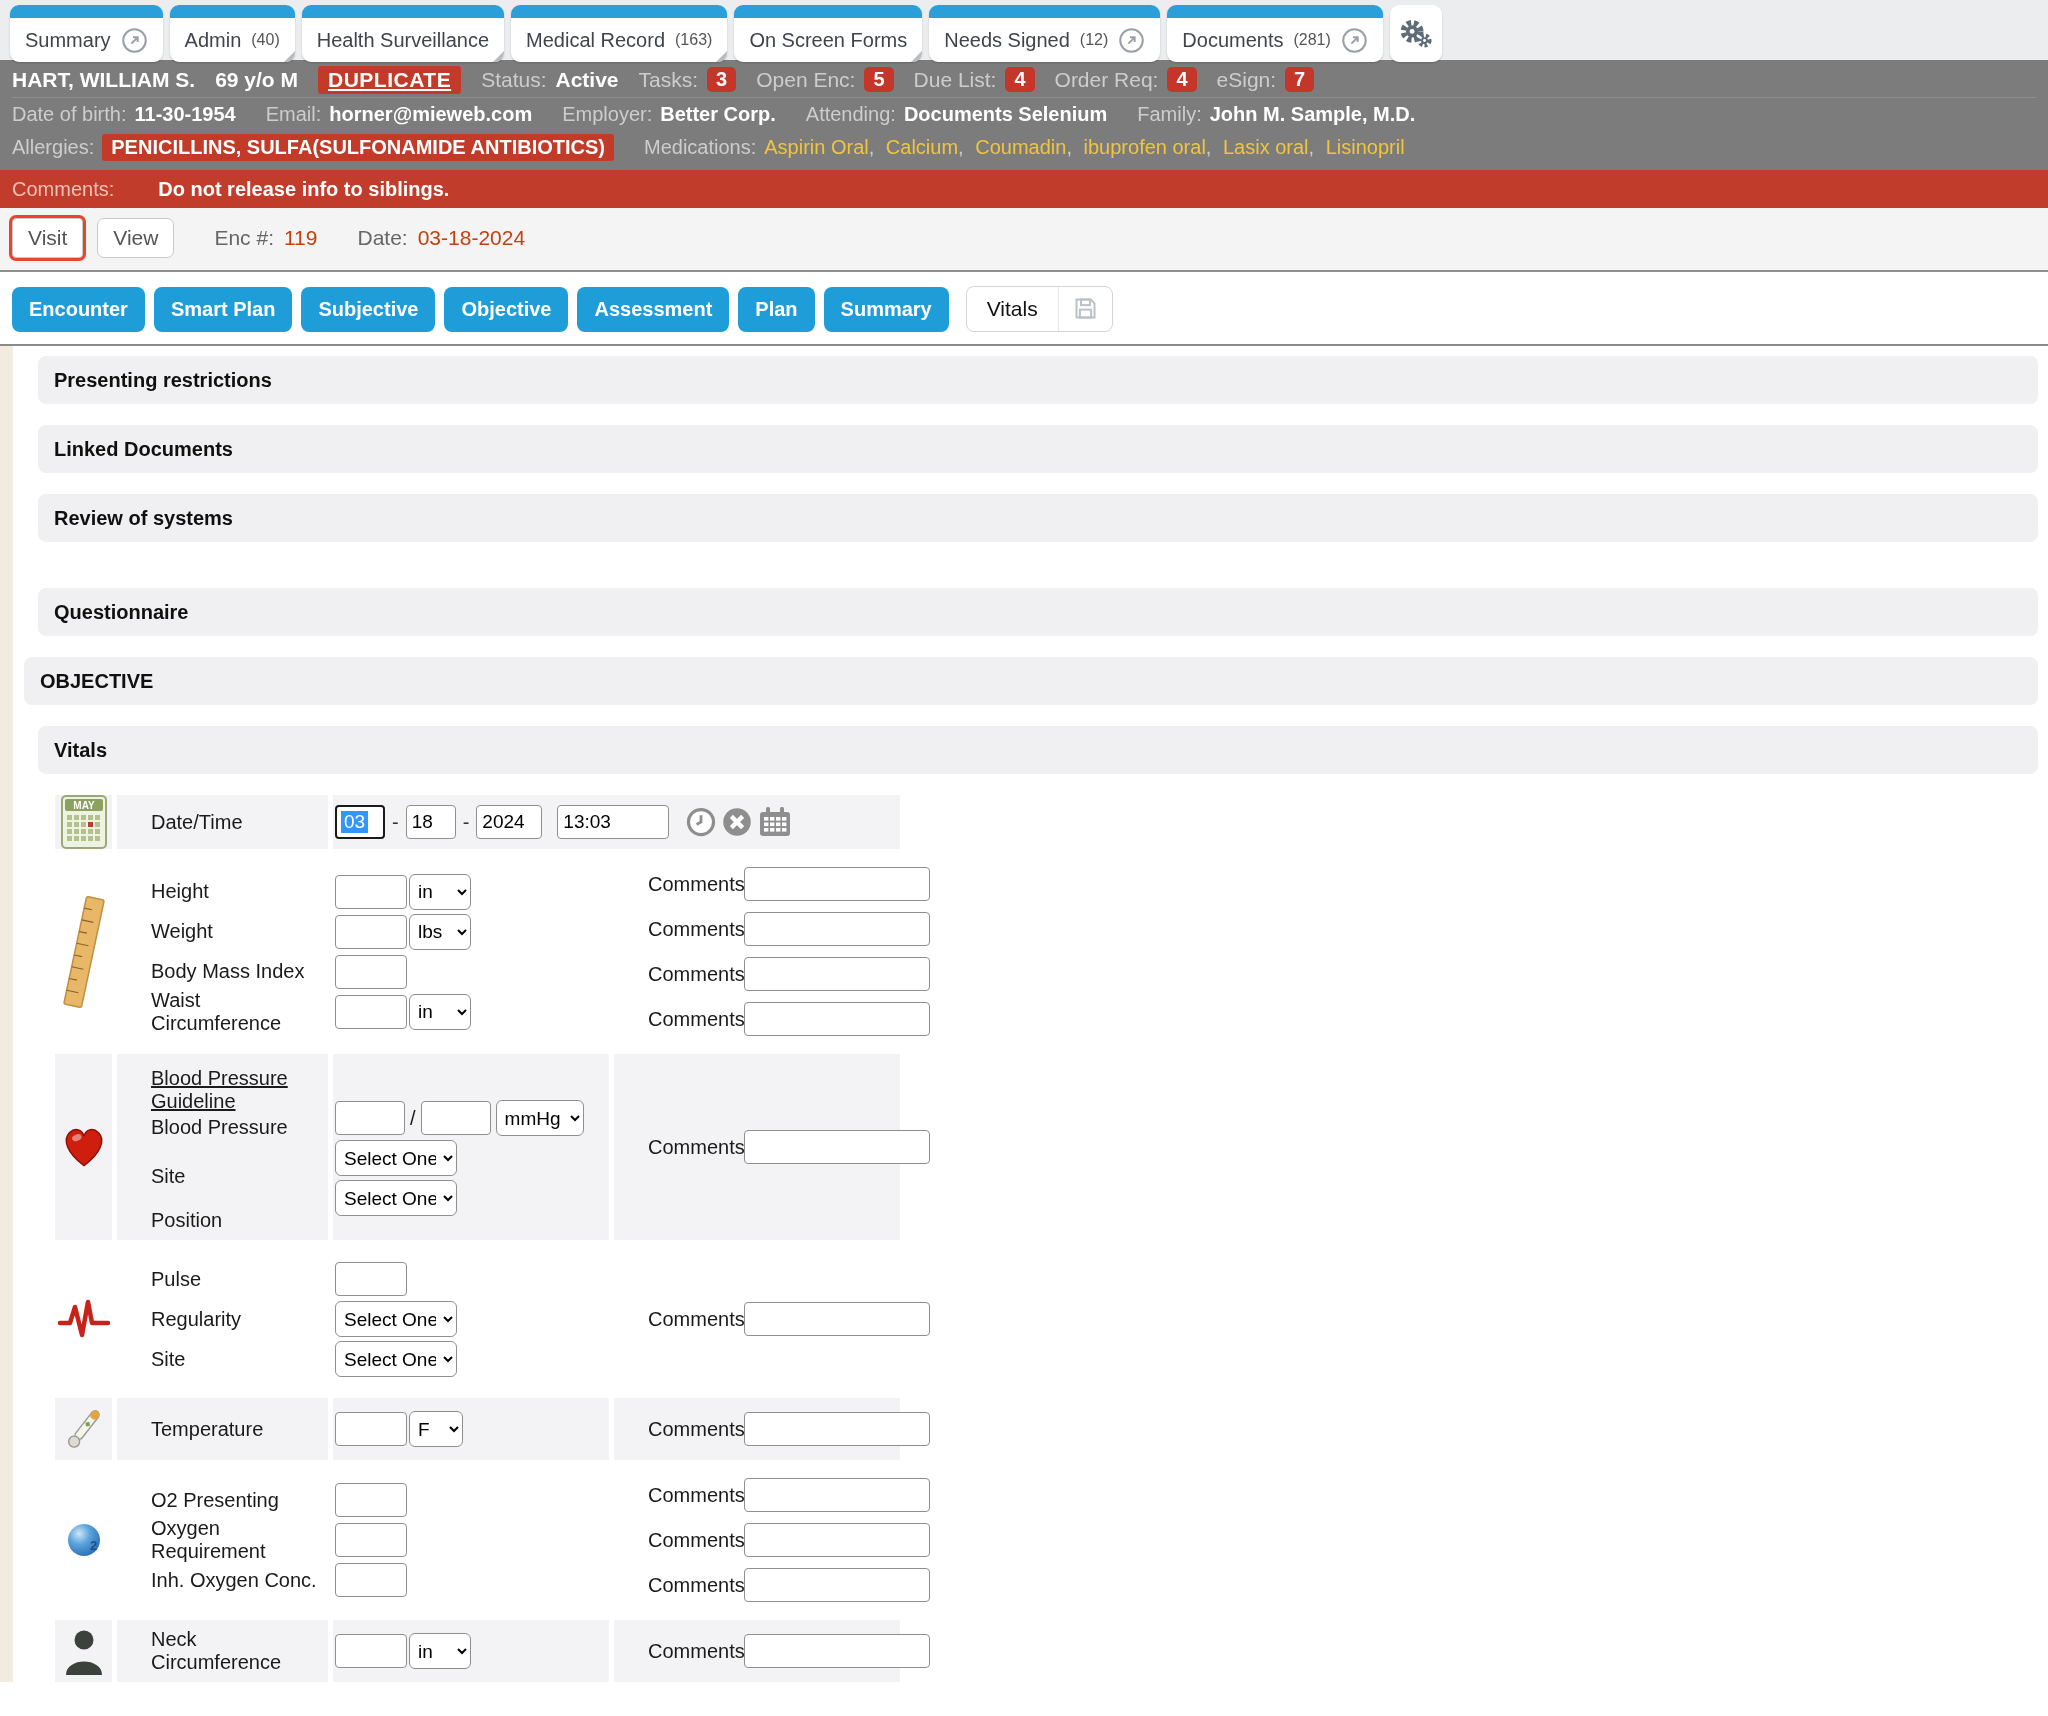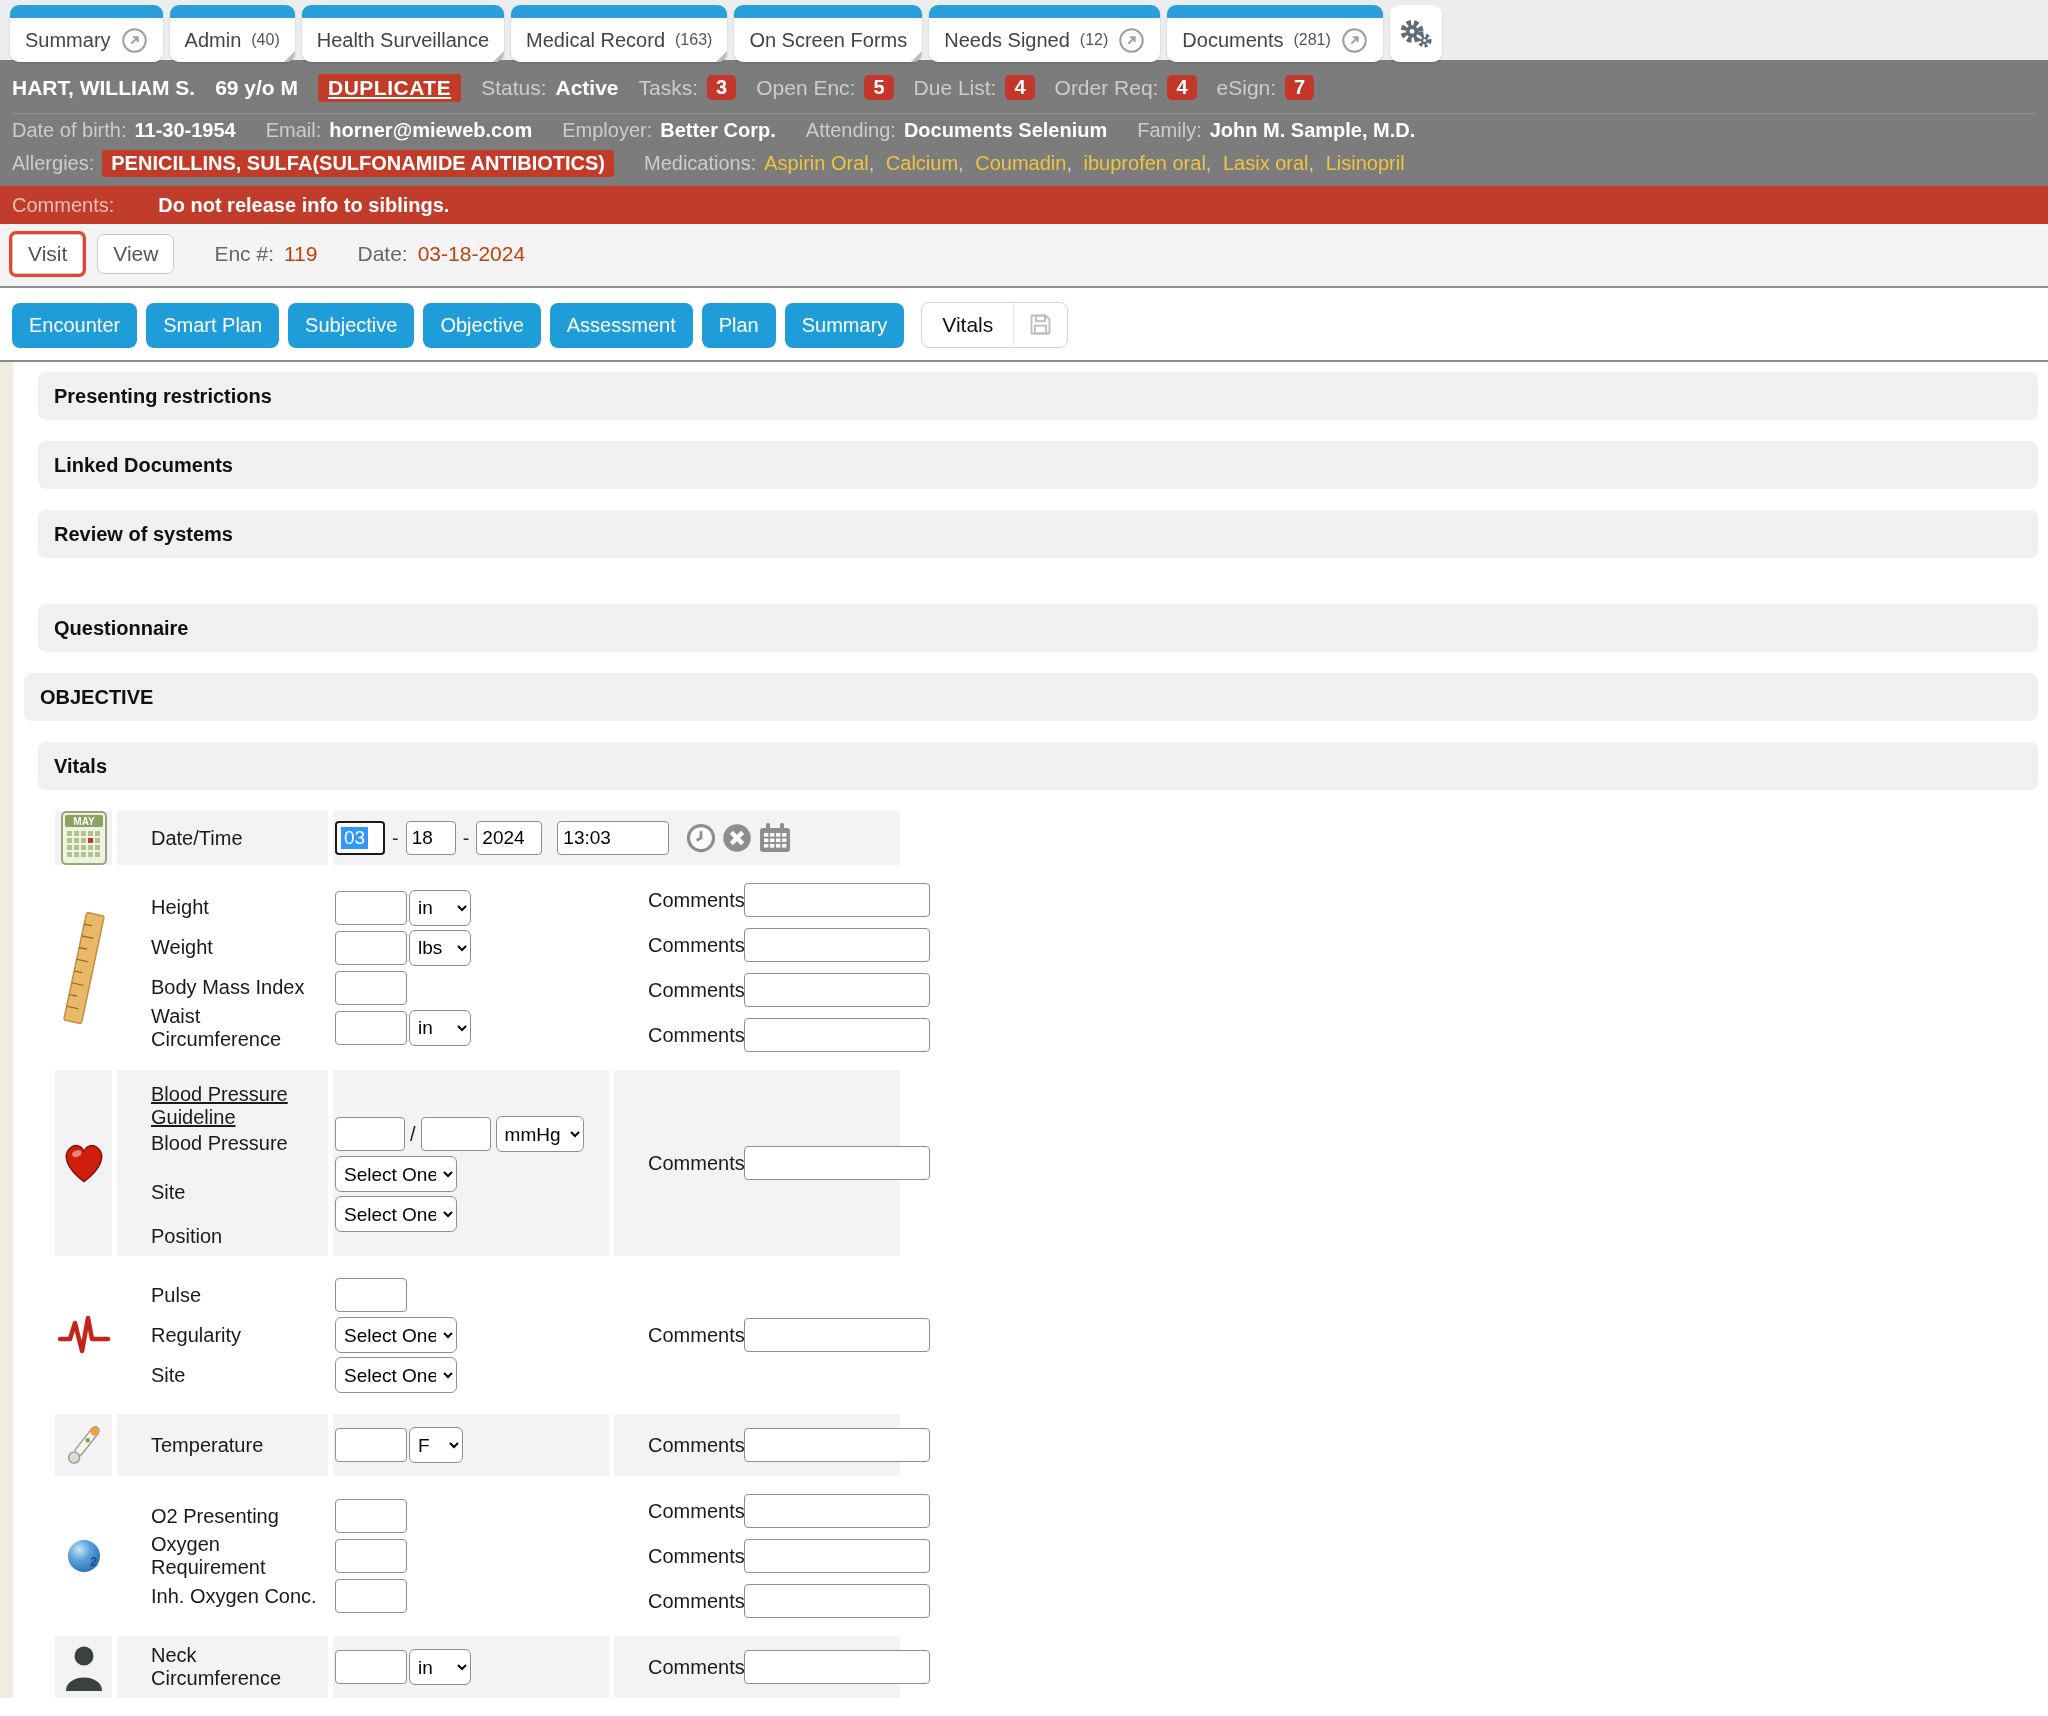--- a/index.html
+++ b/index.html
@@ -19,21 +19,21 @@
   .tab .tbody { display:flex; align-items:center; gap:10px; padding:0 15px; height:44px;
     font-size:20px; color:#3f454b; white-space:nowrap; }
   .tab .count { font-size:16px; color:#555; }
   .tab .fold { position:absolute; bottom:0; right:0; width:0; height:0;
     border-left:11px solid transparent; border-bottom:11px solid #b7bcc1; }
   .iconbtn { background:#fff; border-radius:9px; box-shadow:0 1px 2px rgba(0,0,0,.18);
     width:52px; height:57px; display:flex; align-items:center; justify-content:center; cursor:pointer; }
 
   
   .phead { background:#7c7c7c; color:#fff; padding:2px 12px 6px 12px; }
-  .phead .row1 { display:flex; align-items:center; gap:20px; height:52px;
+  .phead .row1 { display:flex; align-items:center; gap:20px; height:36px;
     border-bottom:1px solid #8d8d8d; font-size:21px; }
   .phead .row { display:flex; align-items:center; gap:8px; height:33px; font-size:20px; }
   .dim { color:#cdcdcd; font-weight:normal; }
   .val { color:#fff; font-weight:bold; }
   .bold { font-weight:bold; }
   .flagbadge { background:#c13b28; color:#fff; font-weight:bold; text-decoration:underline;
     padding:2px 10px; border-radius:3px; letter-spacing:.5px; }
   .numbadge { background:#c5362a; color:#fff; font-weight:bold; padding:1px 9px;
     border-radius:5px; font-size:20px; }
   .pair { display:flex; align-items:center; gap:9px; }
@@ -53,21 +53,21 @@
   .tabbtn { background:#fff; border:1px solid #c9c9c9; border-radius:7px; padding:7px 15px;
     color:#555; font-size:21px; cursor:pointer; }
   .tabbtn.hl { box-shadow:0 0 0 3px #e8452e; border-radius:4px; }
   .vtoolbar .meta { margin-left:26px; display:flex; gap:10px; font-size:21px; }
   .vtoolbar .meta .k { color:#666; }
   .vtoolbar .meta .v { color:#c2410c; font-weight:normal;text-align:right; }
 
   
   .notenav { background:#fff; padding:12px 12px 12px; border-bottom:2px solid #8a8a8a;
     display:flex; align-items:center; gap:9px; margin-top:2px; }
-  .navbtn { background:#1f9dd8; color:#fff; font-weight:normal; font-size:20px;
+  .navbtn { background:#1f9dd8; color:#fff; font-weight:bold; font-size:20px;
     padding:11px 17px; border-radius:8px; border:none; cursor:pointer; }
   .vitalstab { background:#fff; border:1px solid #d5d5d5; border-radius:8px;
     display:flex; align-items:center; margin-left:8px; }
   .vitalstab .lbl { padding:10px 20px; font-size:21px; color:#111; border-right:1px solid #e8e8e8; }
   .vitalstab .sv { padding:6px 13px 2px; }
 
   
   .content { position:relative; padding-top:10px; }
   .content .edge { position:absolute; left:0; top:0; bottom:0; width:13px; background:#f2ecdf; }
   .secbar { margin:0 10px 21px 38px; height:48px; background:#f0f0f2; border-radius:8px;

